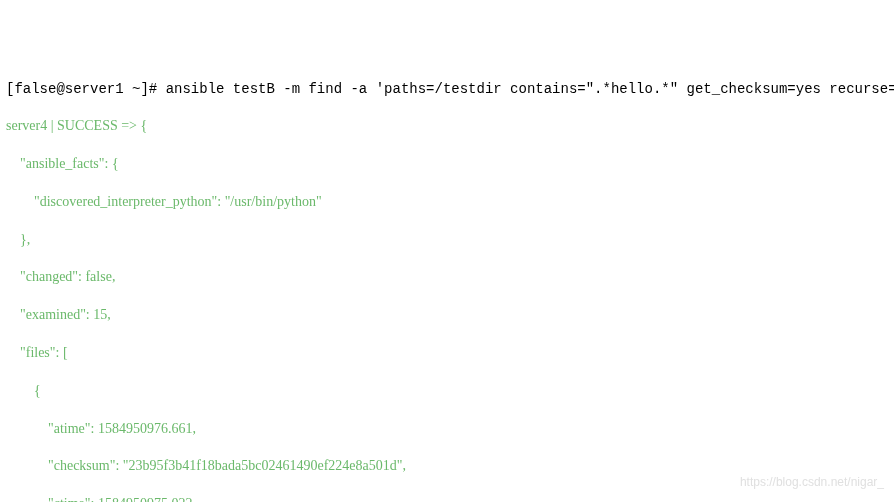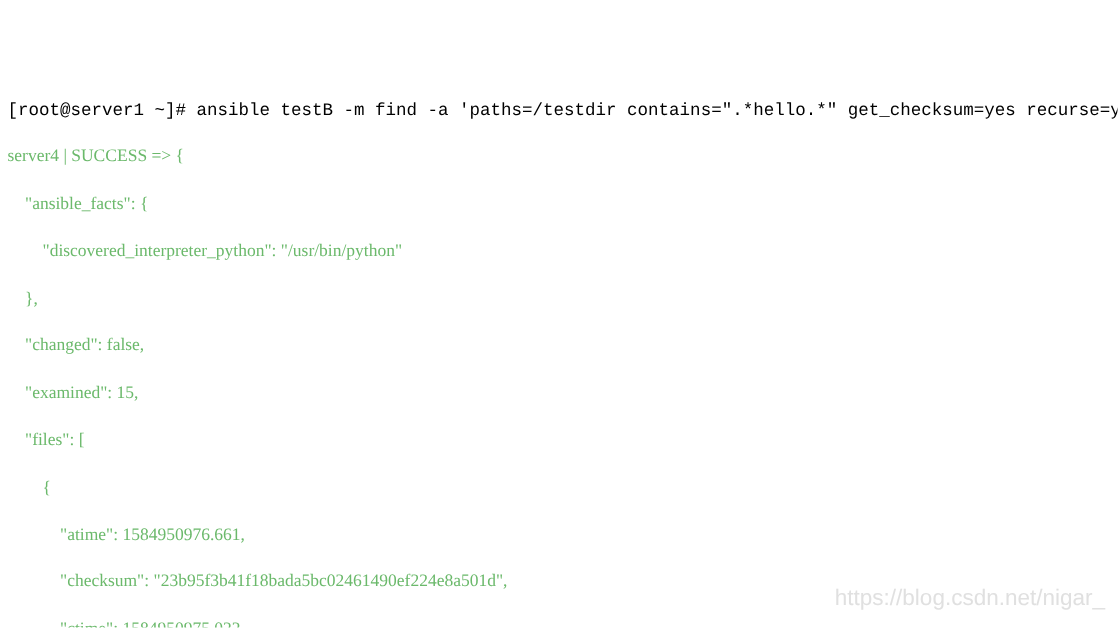--- a/index.html
+++ b/index.html
@@ -25,30 +25,30 @@
     .output {
       color: #6bb96b;
       font-family: Liberation Serif, serif;
     }
     .watermark {
       position: absolute;
       bottom: 12px;
       right: 10px;
       color: #e0e0e0;
       font-family: Arial, sans-serif;
-      font-size: 18px;
+      font-size: 12px;
       pointer-events: none;
     }
   </style>
 </head>
 <body>
 
 
 
-<div class="prompt-line"><span>[root@server1 ~]# </span><span>ansible testB -m find -a 'paths=/testdir contains=".*hello.*" get_checksum=yes recurse=yes'</span></div>
+<div class="prompt-line"><span>[false@server1 ~]# </span><span>ansible testB -m find -a 'paths=/testdir contains=".*hello.*" get_checksum=yes recurse=yes'</span></div>
 <div class="output">server4 | SUCCESS =&gt; {</div>
 <div class="output">    "ansible_facts": {</div>
 <div class="output">        "discovered_interpreter_python": "/usr/bin/python"</div>
 <div class="output">    },</div>
 <div class="output">    "changed": false,</div>
 <div class="output">    "examined": 15,</div>
 <div class="output">    "files": [</div>
 <div class="output">        {</div>
 <div class="output">            "atime": 1584950976.661,</div>
 <div class="output">            "checksum": "23b95f3b41f18bada5bc02461490ef224e8a501d",</div>

